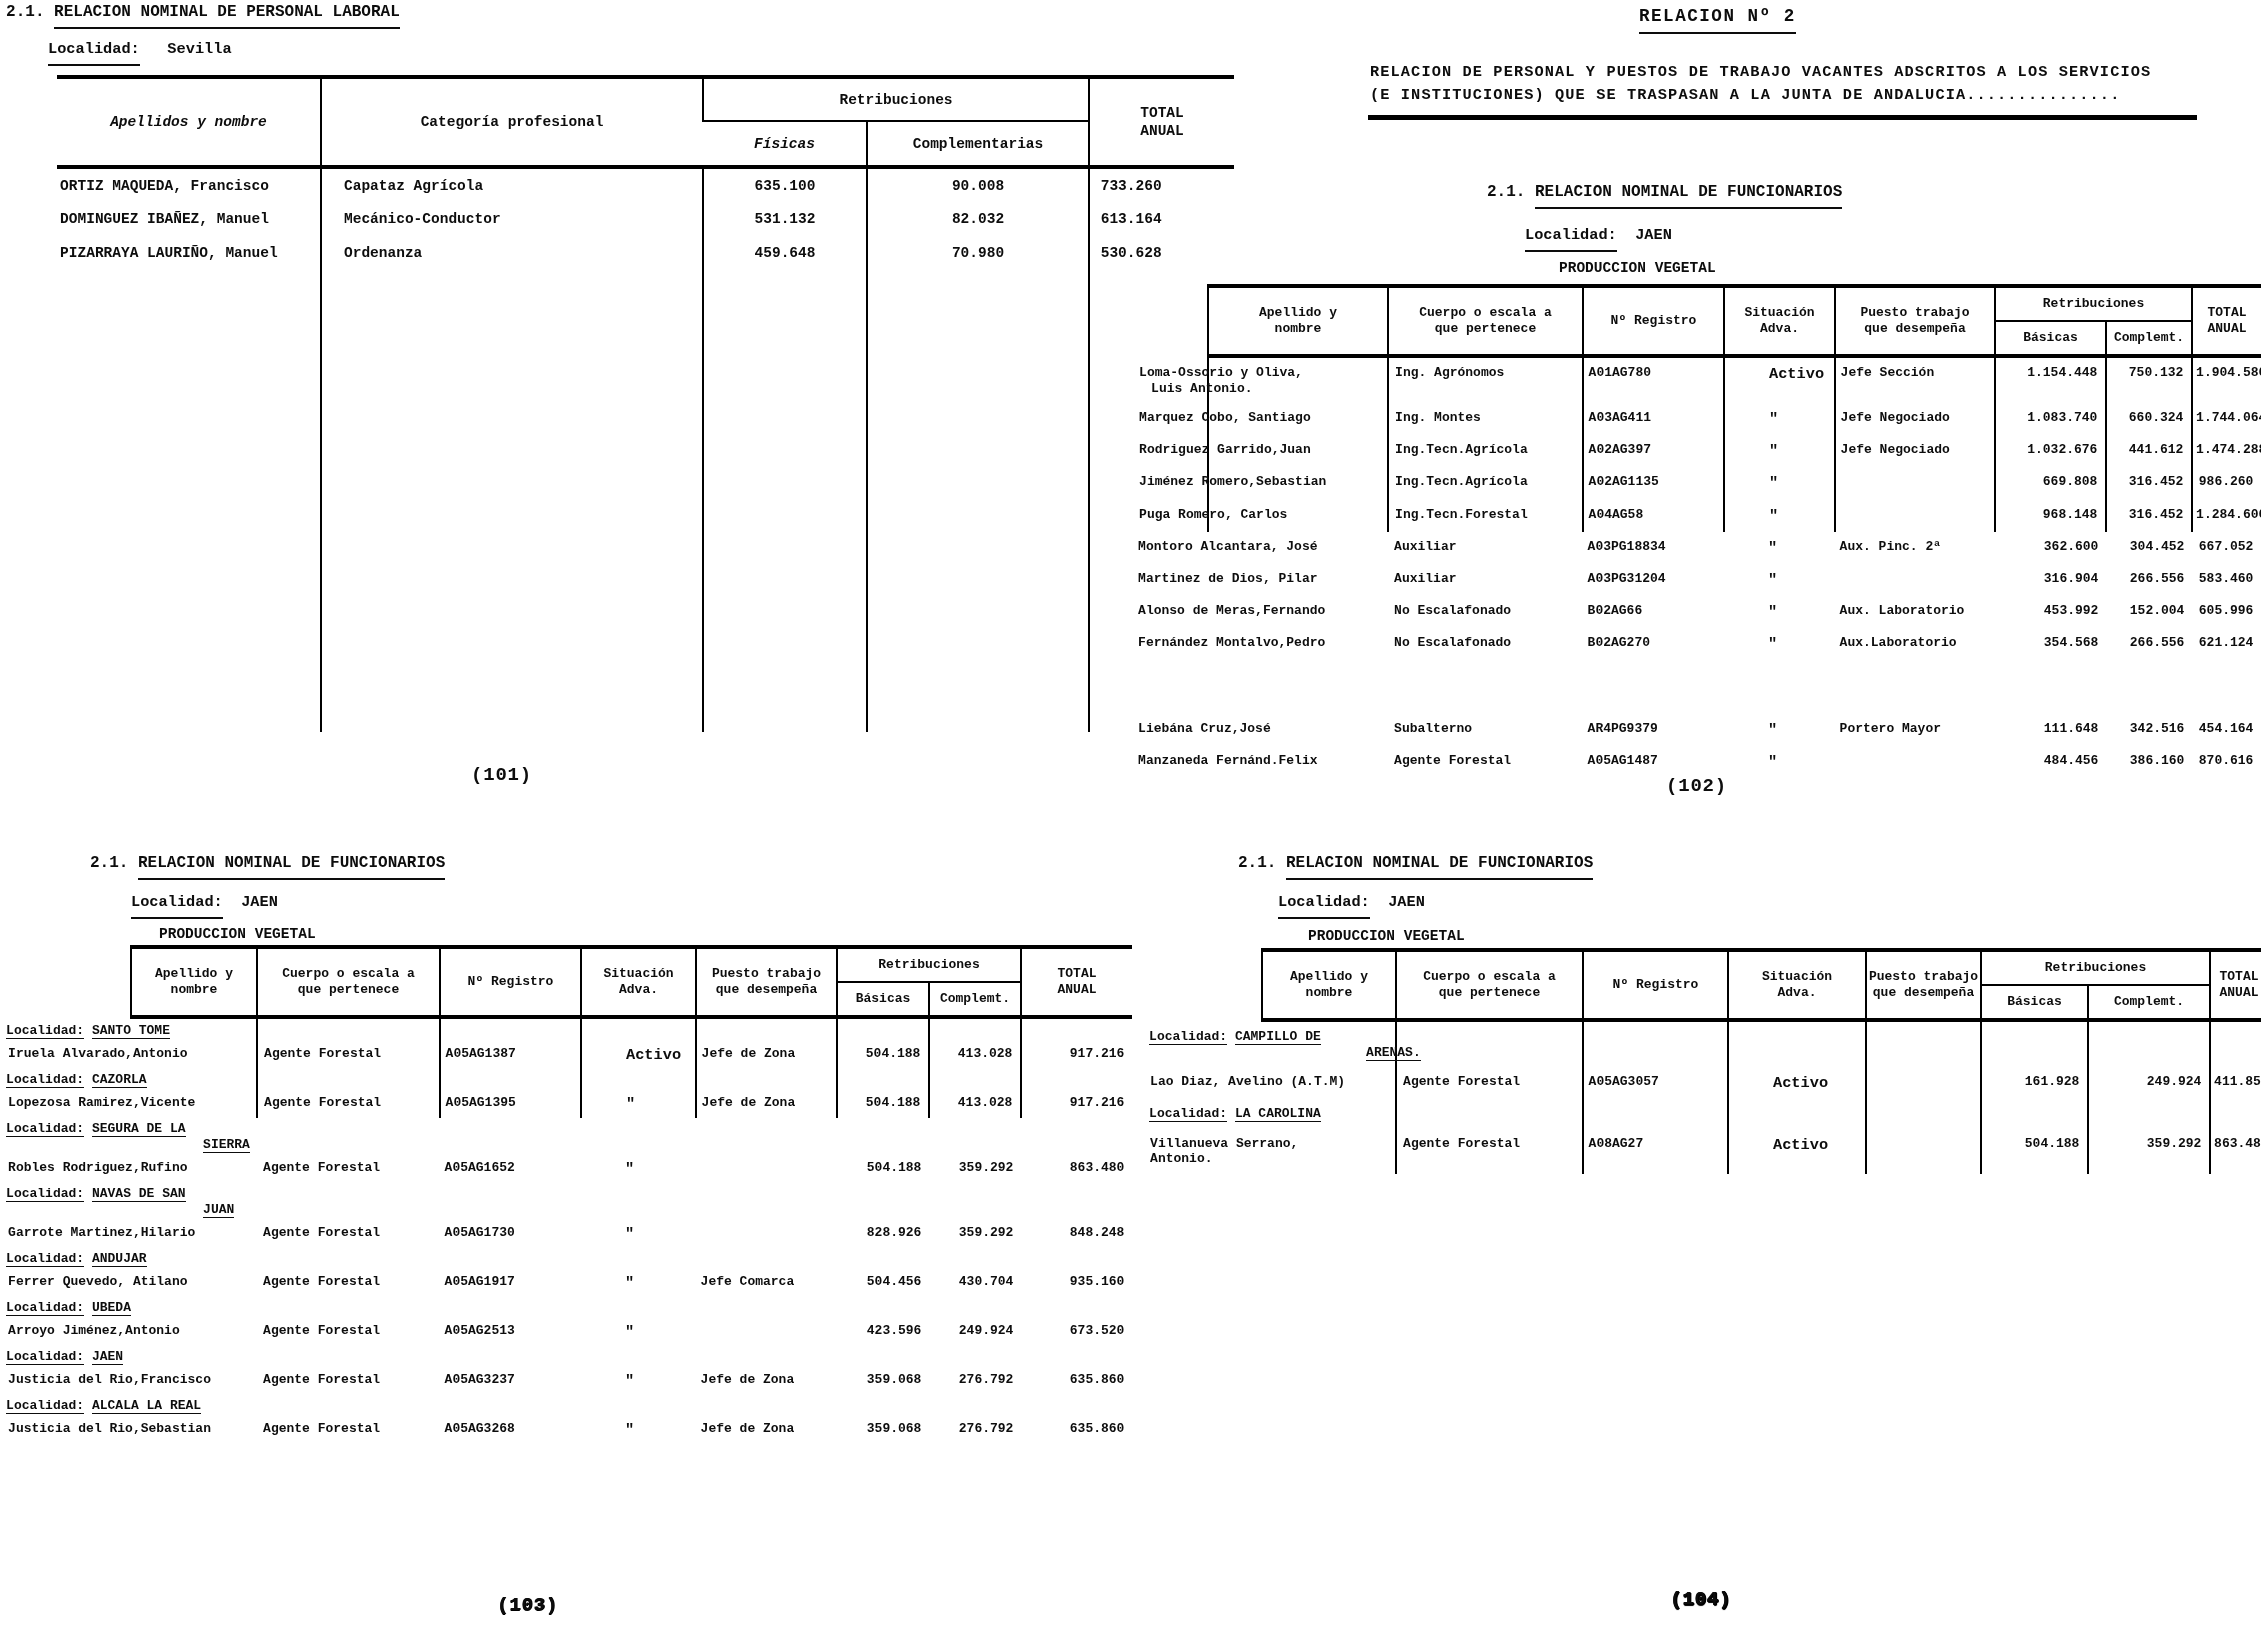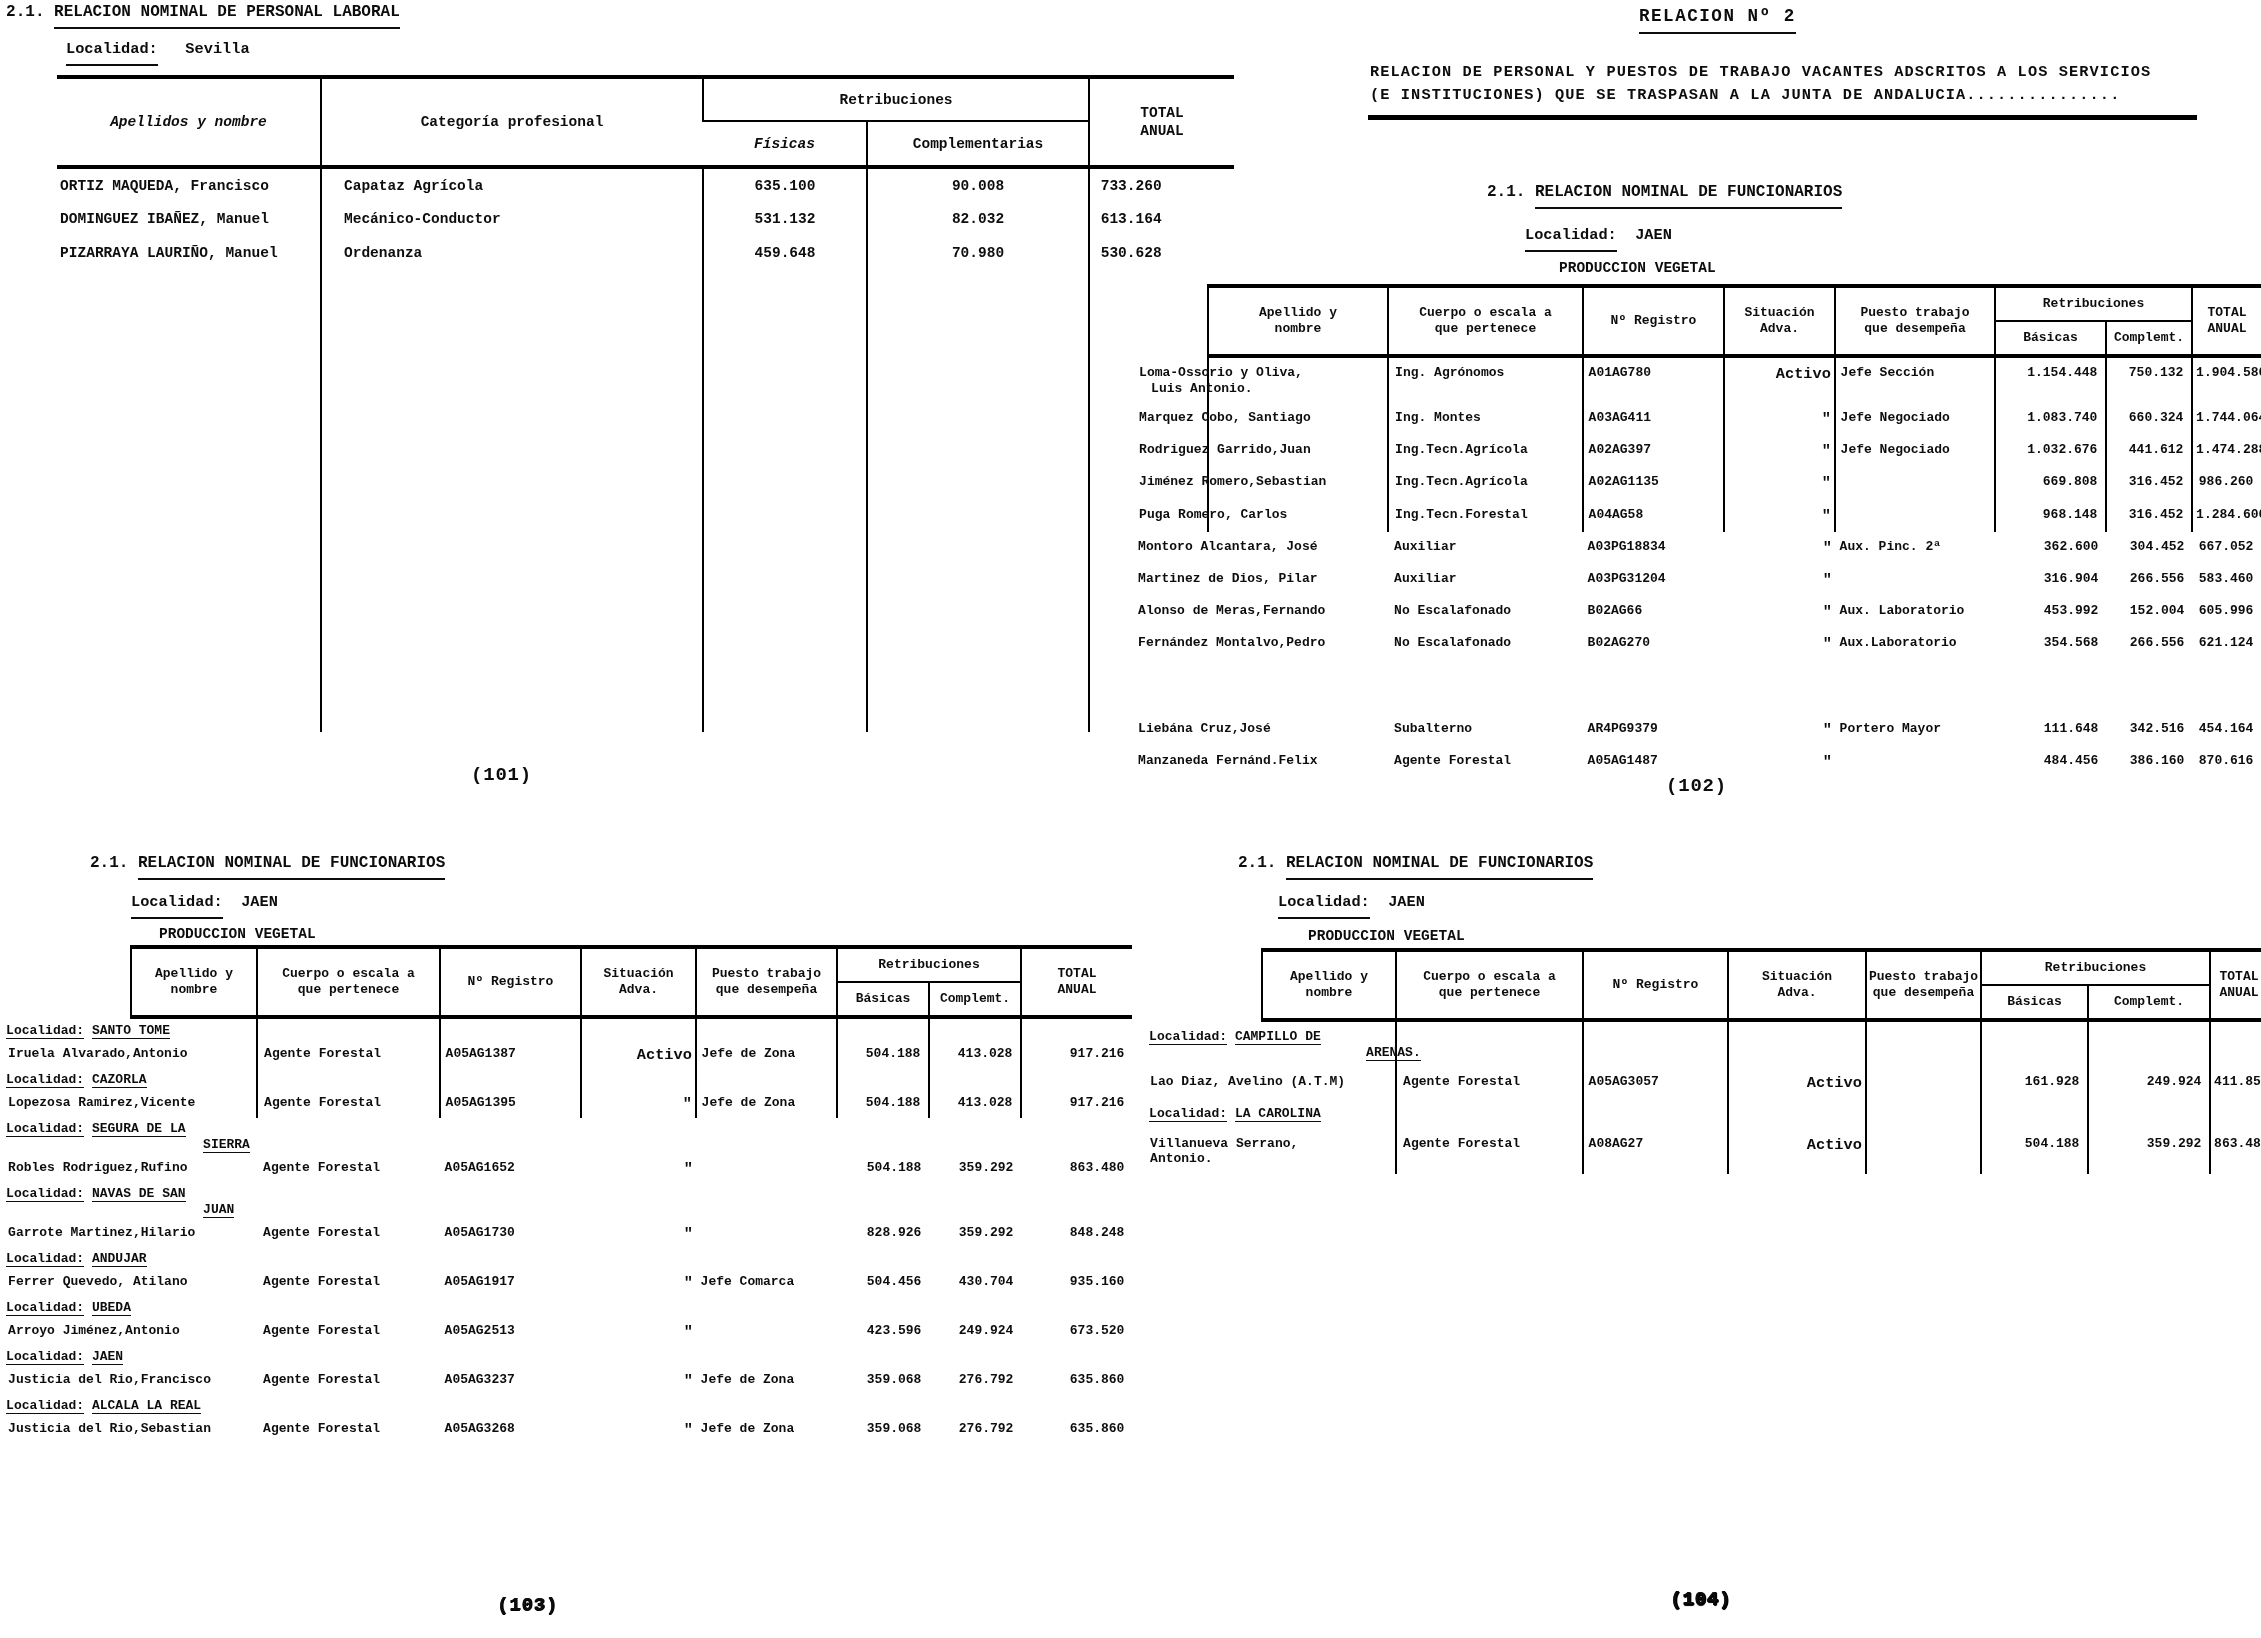--- a/index.html
+++ b/index.html
@@ -36,21 +36,21 @@
   #t101 td.totalcell{text-align:left; padding-left:10.7px;}
   #t101 td.catcell{padding-left:22px;}
   #t101 tr.filler td{height:462px; padding:0;}
 
   
   .ftab{font-size:13px;}
   .ftab th{font-size:13px;}
   .ftab thead th{border-left:2.3px solid #000; height:26px;}
   .ftab th.retrib{border-bottom:2.3px solid #000;}
   .ftab td{padding:3.8px 3.1px 3.8px 3.1px;}
-  .ftab td.sit{text-align:right; font-size:15.3px;padding-left:44px;}
+  .ftab td.sit{text-align:left; font-size:15.3px;padding-left:44px;}
   .ftab td.num{text-align:right; padding-right:7.6px;}
   .ftab td.cuerpo{padding-left:6.1px; white-space:nowrap;}
   .ftab td.registro{padding-left:4.6px; white-space:nowrap;}
   .ftab td.puesto{padding-left:4.6px; white-space:nowrap;}
   .name-l,.name-l2,.loc-l,.loc-l2{white-space:nowrap;}
 
   #t102 tbody td{padding-top:6.9px; padding-bottom:6.9px;}
   #t102 tbody tr:nth-child(-n+5) td{border-left:2.3px solid #000;}
   #t102 tbody tr:nth-child(10) td{padding-top:61px;}
   #t102 .name-l,#t102 .name-l2{margin-left:-73px;}
@@ -81,21 +81,21 @@
 </style>
 </head>
 <body>
 
 <div class="page">
 
   <div class="abs title" style="left:6.1px; top:3.1px;">
     <span>2.1.</span>
     <span class="u">RELACION NOMINAL DE PERSONAL LABORAL</span>
   </div>
-  <div class="abs locline" style="left:66px; top:40px;">
+  <div class="abs locline" style="left:48px; top:40px;">
     <span class="u">Localidad:</span>&nbsp;&nbsp;
     <span>Sevilla</span>
   </div>
 
   <table id="t101" class="doc abs" style="left:57px; top:75px; width:1177px;">
     <colgroup>
       <col style="width:264px">
         <col style="width:382px">
         <col style="width:164px">
         <col style="width:222px">

